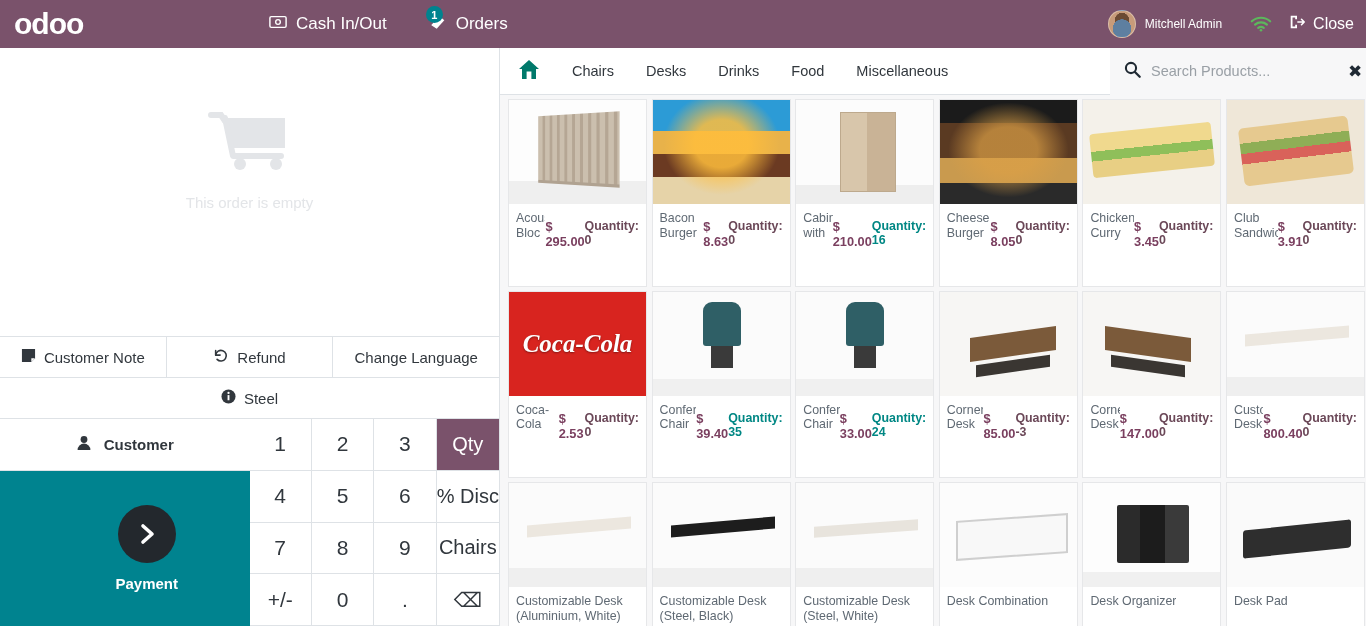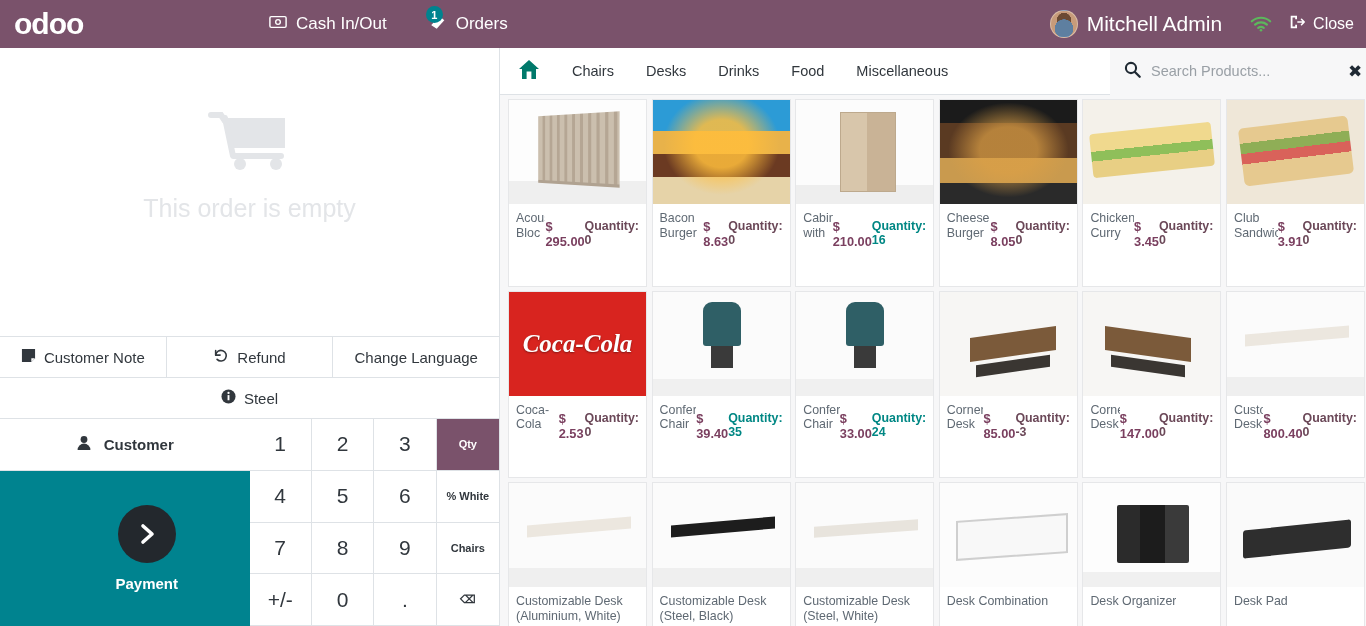--- a/index.html
+++ b/index.html
@@ -46,37 +46,37 @@
   }
   #avatar {
     width: 28px; height: 28px; border-radius: 50%;
     background: #c79b7a;
     background-image:
       radial-gradient(circle at 50% 68%, #5e7fa0 0 42%, transparent 43%),
       radial-gradient(circle at 50% 34%, #6b4a33 0 32%, transparent 33%);
     border: 1px solid rgba(255,255,255,.35);
     overflow: hidden; flex: none;
   }
-  #username { font-size: 21px; padding: 0 12px 0 9px; }
+  #username { font-size: 12px; padding: 0 12px 0 9px; }
   #wifi { padding: 0 16px; display: flex; align-items: center; }
   #close-btn { display: flex; align-items: center; gap: 7px; font-size: 16px; cursor: pointer; }
 
   
   #left {
     position: absolute; left: 0; top: 48px; width: 500px; height: 578px;
     background: #fff; border-right: 1px solid #dee2e6;
     display: flex; flex-direction: column;
   }
   #orderlines {
     flex: 1; display: flex; flex-direction: column;
     align-items: center; justify-content: flex-start;
     padding-top: 62px;
   }
   #empty-text {
-    color: #e3e5e8; font-size: 25px; margin-top: 18px; font-weight: 400;
+    color: #e3e5e8; font-size: 15px; margin-top: 18px; font-weight: 400;
   }
 
   .ctrlrow { display: flex; border-top: 1px solid #dee2e6; }
   .ctrlbtn {
     flex: 1; height: 40px;
     display: flex; align-items: center; justify-content: center; gap: 8px;
     font-size: 15px; color: #31373d;
     border-right: 1px solid #dee2e6;
     cursor: pointer; background: #fff;
   }
@@ -105,21 +105,21 @@
   #numpad {
     width: 250px; display: grid;
     grid-template-columns: repeat(4, 1fr);
     grid-template-rows: repeat(4, 1fr);
   }
   .key {
     display: flex; align-items: center; justify-content: center;
     border-right: 1px solid #dee2e6; border-bottom: 1px solid #dee2e6;
     font-size: 21px; color: #31373d; cursor: pointer; background: #fff;
   }
-  .key.side { font-size: 11px; font-weight: 700; }
+  .key.side { font-size: 20px; font-weight: 400; }
   .key.active { background: #7a526b; color: #fff; border-right-color: #7a526b; }
   .key:nth-child(4n) { border-right: none; }
 
   
   #right {
     position: absolute; left: 500px; top: 48px; width: 866px; height: 578px;
     background: #f7f7f8; display: flex; flex-direction: column;
   }
   #catbar {
     height: 47px; background: #fff; border-bottom: 1px solid #dee2e6;
@@ -356,21 +356,21 @@
     </div>
 
     <div id="numpad">
         <div class="key">1</div>
         <div class="key">2</div>
         <div class="key">3</div>
         <div class="key side active">Qty</div>
         <div class="key">4</div>
         <div class="key">5</div>
         <div class="key">6</div>
-        <div class="key side">% White</div>
+        <div class="key side">% Disc</div>
         <div class="key">7</div>
         <div class="key">8</div>
         <div class="key">9</div>
         <div class="key side">Chairs</div>
         <div class="key">+/-</div>
         <div class="key">0</div>
         <div class="key">.</div>
         <div class="key side">⌫</div>
       </div>
   </div>

